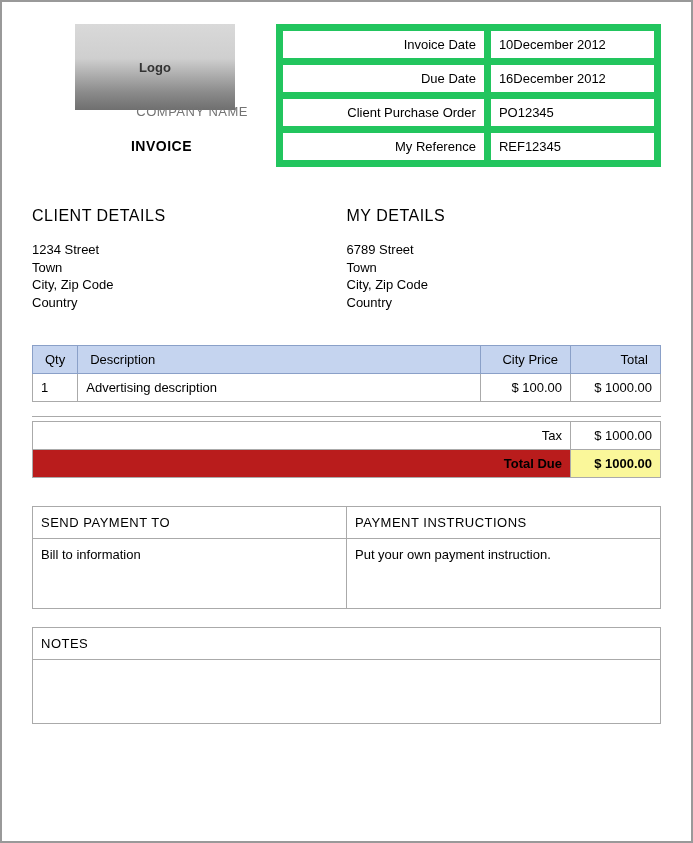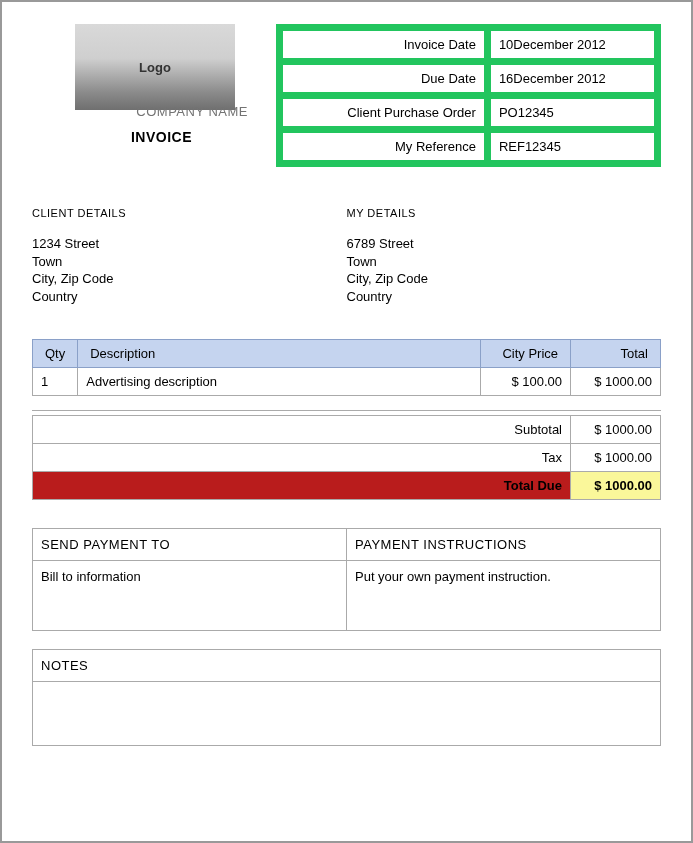--- a/index.html
+++ b/index.html
@@ -43,21 +43,21 @@
     color: #737373;
     font-size: 13px;
     margin-top: -6px;
     margin-bottom: 2px;
     letter-spacing: 0.5px;
   }
   .invoice-title {
     text-align: center;
     font-weight: bold;
     font-size: 14px;
-    margin-top: 10px;
+    margin-top: 19px;
     letter-spacing: 0.5px;
   }
   .meta-table {
     flex: 1;
     border-collapse: collapse;
     width: 100%;
   }
   .meta-table td {
     border: 7px solid #22c55e;
     padding: 6px 8px;
@@ -73,21 +73,21 @@
   .details-row {
     display: flex;
     margin-top: 40px;
     gap: 0;
   }
   .details-col {
     flex: 1;
   }
   .details-heading {
     font-weight: normal;
-    font-size: 11px;
+    font-size: 16px;
     letter-spacing: 0.5px;
     margin-bottom: 16px;
   }
   .addr-line { line-height: 1.35; }
   .items-table {
     width: 100%;
     border-collapse: collapse;
     margin-top: 34px;
   }
   .items-table th {
@@ -234,24 +234,20 @@
         <td class="col-unit">$ 100.00</td>
         <td class="col-total">$ 1000.00</td>
       </tr>
     </tbody>
   </table>
 
   <hr class="divider">
 
   <table class="totals-table">
     <tbody>
-        <tr>
-      <td class="label-cell">Subtotal</td>
-      <td class="value-cell">$ 1000.00</td>
-    </tr>
     <tr>
       <td class="label-cell">Tax</td>
       <td class="value-cell">$ 1000.00</td>
     </tr>
     <tr class="total-due">
       <td class="label-cell">Total Due</td>
       <td class="value-cell">$ 1000.00</td>
     </tr>
   </tbody>
     </table>

